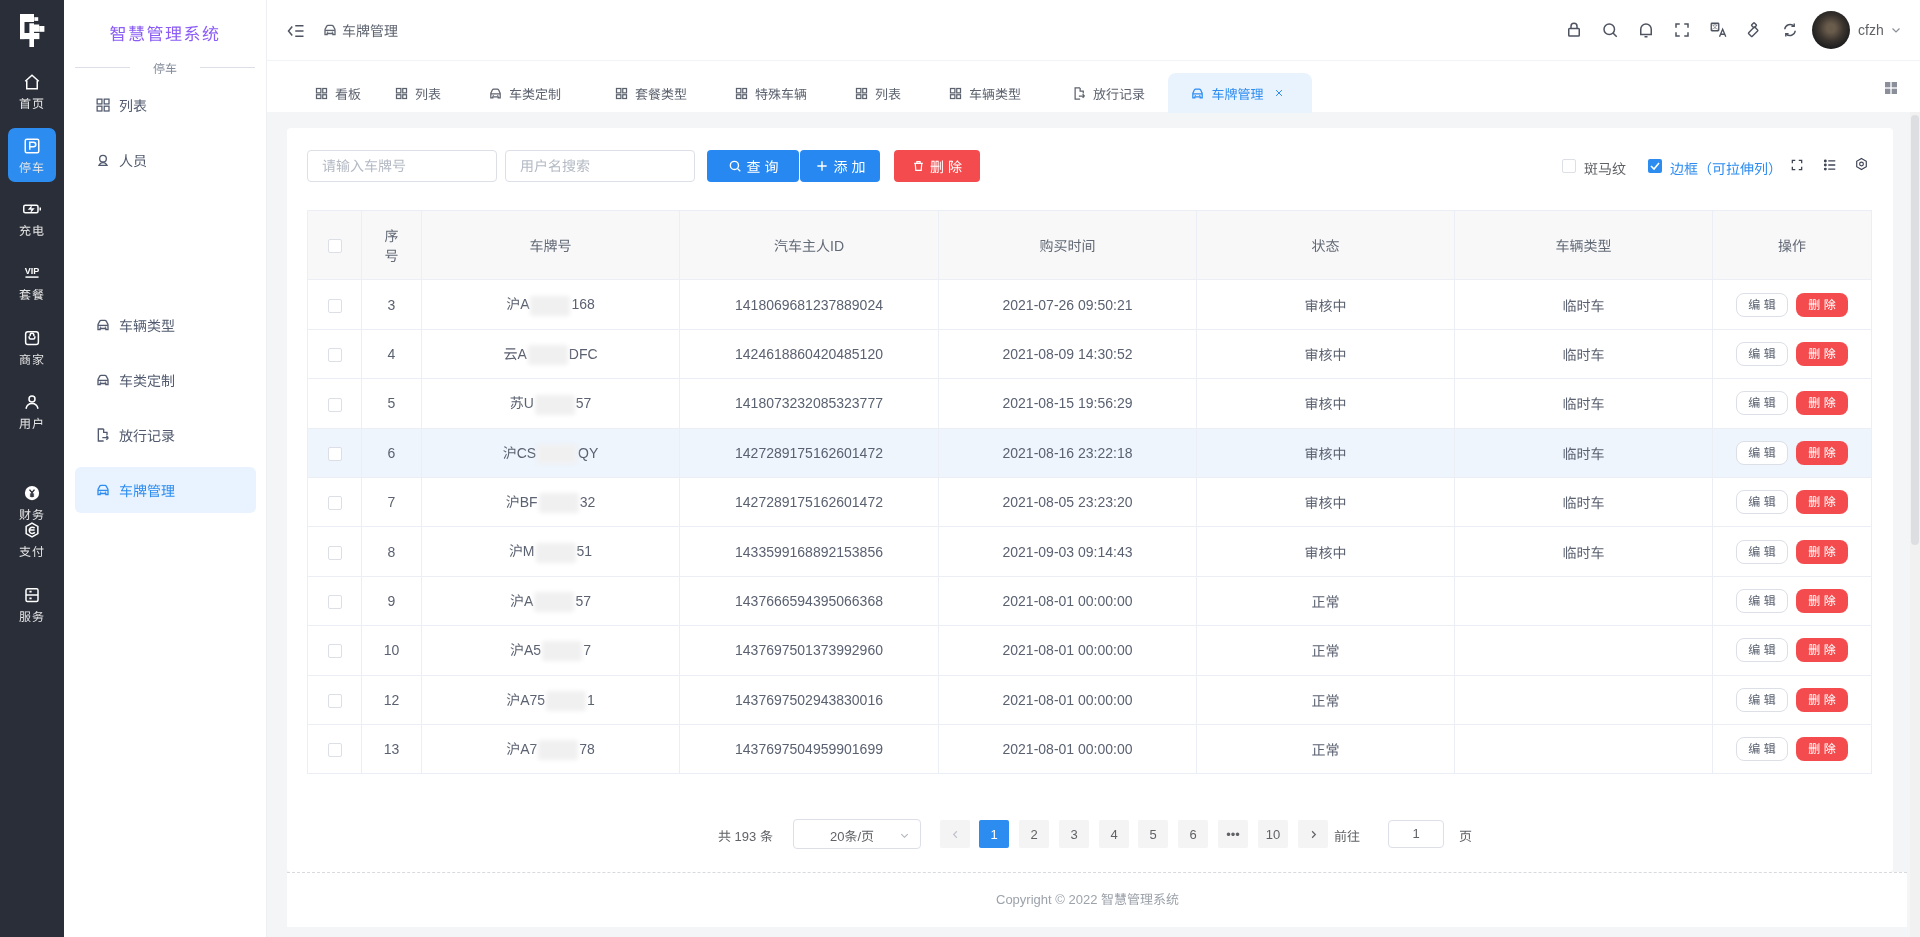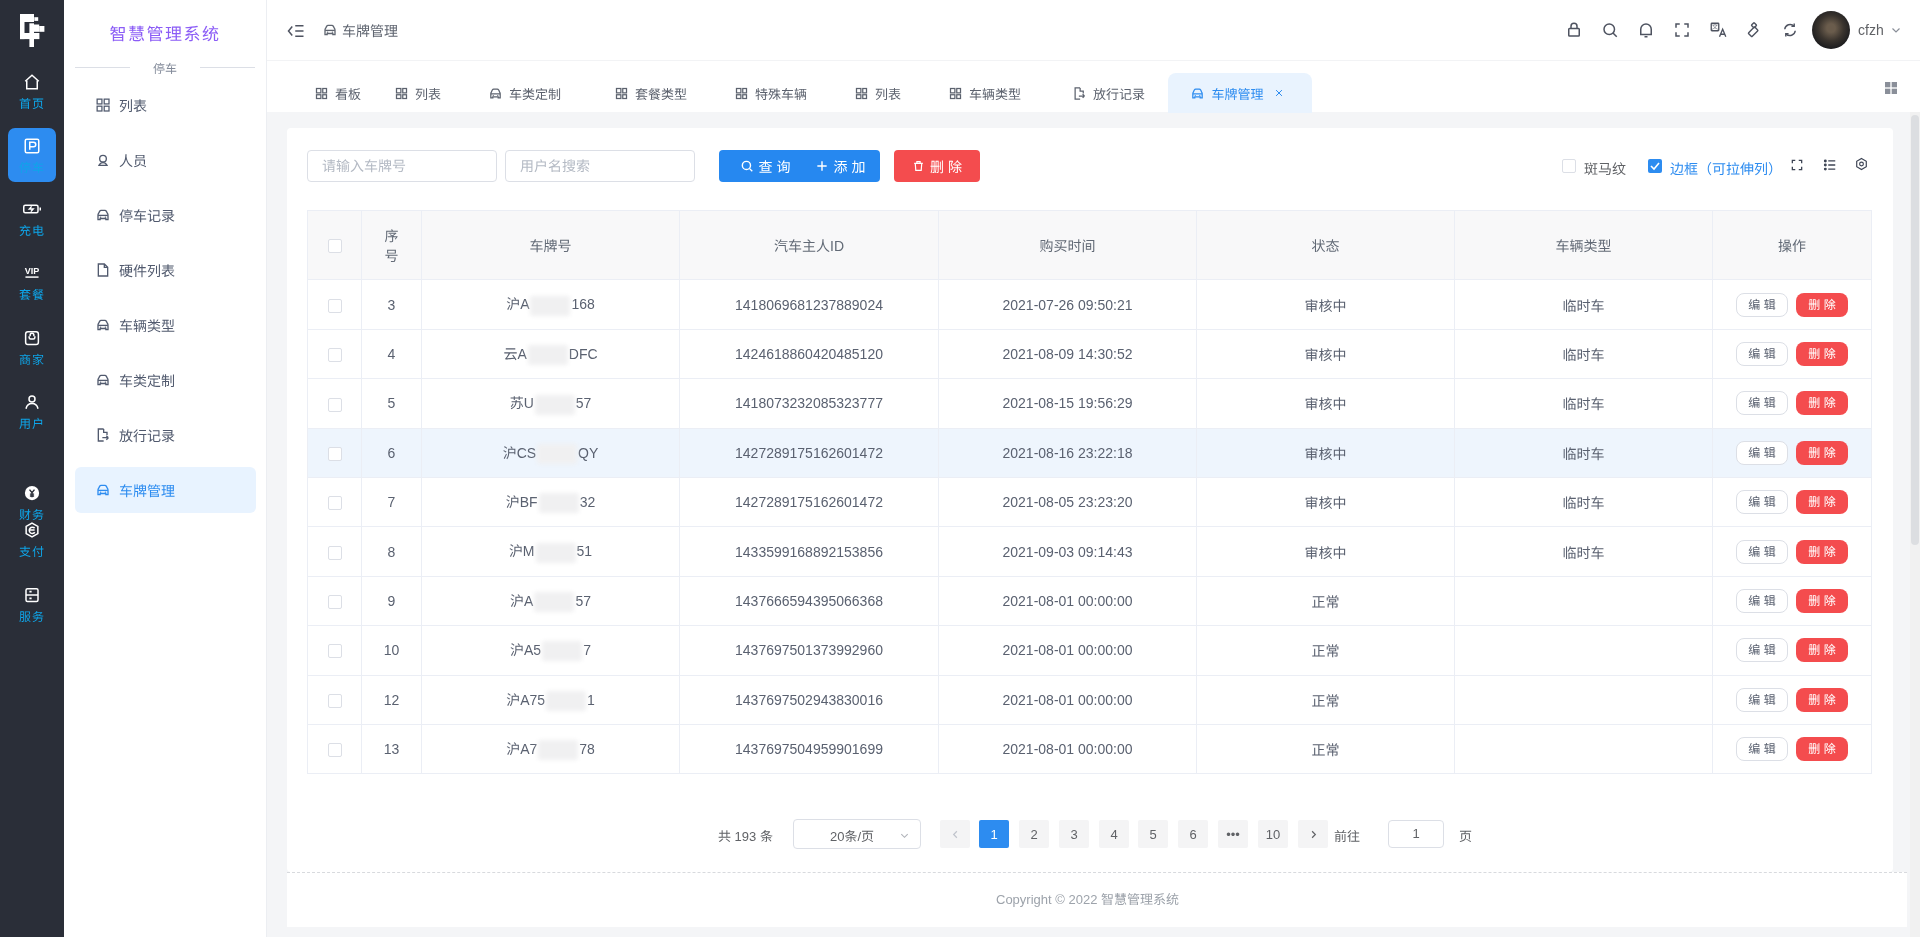--- a/index.html
+++ b/index.html
@@ -4,21 +4,21 @@
 <title>智慧管理系统</title>
 <style>
 * { margin:0; padding:0; box-sizing:border-box; }
 html,body { width:1920px; height:937px; overflow:hidden; }
 body { font-family:"Liberation Sans", sans-serif; font-size:14px; color:#606266; background:#fff; position:relative; }
 svg { display:block; }
 
 
 .rail { position:absolute; left:0; top:0; width:64px; height:937px; background:#2a2e38; z-index:30; }
 .rail .logo { position:absolute; top:14px; left:0; width:64px; display:flex; justify-content:center; }
-.rail .item { position:absolute; left:0; width:64px; text-align:center; color:#0ea5e9; }
+.rail .item { position:absolute; left:0; width:64px; text-align:center; color:#e5e5e5; }
 .rail .item .ric { height:18px; display:flex; justify-content:center; }
 .rail .item .rtx { font-size:12px; margin-top:3px; letter-spacing:1px; }
 .rail .active-tile { position:absolute; left:8px; top:128px; width:48px; height:54px; background:#2d8cf0; border-radius:7px; }
 
 
 .side { position:absolute; left:64px; top:0; width:203px; height:937px; background:#fff; border-right:1px solid #eceef2; z-index:25; }
 .side h1 { font-size:17px; color:#8b5cf6; text-align:center; margin-top:20px; font-weight:400; letter-spacing:1.5px; }
 .side .divider { position:relative; margin-top:14px; height:16px; text-align:center; font-size:12px; color:#828a99; }
 .side .divider:before, .side .divider:after { content:""; position:absolute; top:8px; width:55px; height:1px; background:#dcdfe6; }
 .side .divider:before { left:11px; }
@@ -191,36 +191,20 @@
         <rect x="13.8" y="13.8" width="7.2" height="7.2"></rect>
       </svg>
     列表
   </div>
   <div class="sitem" style="top:137px">
     <svg width="16" height="16" viewBox="0 0 24 24" fill="none" stroke="#515a6e" stroke-width="2">
         <circle cx="12" cy="10" r="5"></circle>
         <path d="M6 20c1.5-3 4-4 6-4s4.5 1 6 4z"></path>
       </svg>
     人员
-  </div>
-  <div class="sitem" style="top:192px">
-    <svg width="16" height="16" viewBox="0 0 24 24" fill="none" stroke="#515a6e" stroke-width="2">
-        <path d="M4.5 19v-6.5c0-1.1.25-2 .8-2.8l1.6-3.2C7.4 5.6 8.2 5 9.1 5h5.8c.9 0 1.7.6 2.2 1.5l1.6 3.2c.55.8.8 1.7.8 2.8V19h-3.2v-1.7H7.7V19z"></path>
-        <path d="M4.7 12.6h14.6"></path>
-        <circle cx="8.4" cy="15.3" r="1" fill="#515a6e" stroke="none"></circle>
-        <circle cx="15.6" cy="15.3" r="1" fill="#515a6e" stroke="none"></circle>
-      </svg>
-    停车记录
-  </div>
-  <div class="sitem" style="top:247px">
-    <svg width="16" height="16" viewBox="0 0 24 24" fill="none" stroke="#515a6e" stroke-width="2">
-        <path d="M14 3H5v18h14V8z"></path>
-        <path d="M14 3v5h5"></path>
-      </svg>
-    硬件列表
   </div>
   <div class="sitem" style="top:302px">
     <svg width="16" height="16" viewBox="0 0 24 24" fill="none" stroke="#515a6e" stroke-width="2">
         <path d="M4.5 19v-6.5c0-1.1.25-2 .8-2.8l1.6-3.2C7.4 5.6 8.2 5 9.1 5h5.8c.9 0 1.7.6 2.2 1.5l1.6 3.2c.55.8.8 1.7.8 2.8V19h-3.2v-1.7H7.7V19z"></path>
         <path d="M4.7 12.6h14.6"></path>
         <circle cx="8.4" cy="15.3" r="1" fill="#515a6e" stroke="none"></circle>
         <circle cx="15.6" cy="15.3" r="1" fill="#515a6e" stroke="none"></circle>
       </svg>
     车辆类型
   </div>
@@ -372,21 +356,21 @@
         <rect x="13" y="3" width="8" height="8"></rect>
         <rect x="3" y="13" width="8" height="8"></rect>
         <rect x="13" y="13" width="8" height="8"></rect>
       </svg>
   </div>
 
   <div class="card"></div>
 
   <div class="input" style="left:40px;width:190px">请输入车牌号</div>
   <div class="input" style="left:238px;width:190px">用户名搜索</div>
-  <div class="btn blue" style="left:452px;width:92px">
+  <div class="btn blue" style="left:440px;width:92px">
     <svg width="14" height="14" viewBox="0 0 24 24" fill="none" stroke="#fff" stroke-width="2.4">
         <circle cx="11" cy="11" r="7"></circle>
         <path d="M16.5 16.5 21 21"></path>
       </svg>查 询</div>
   <div class="btn blue" style="left:533px;width:80px">
     <svg width="14" height="14" viewBox="0 0 24 24" fill="none" stroke="#fff" stroke-width="2.4">
         <path d="M12 4v16M4 12h16"></path>
       </svg>添 加</div>
   <div class="btn red" style="left:627px;width:86px">
     <svg width="13" height="14" viewBox="0 0 24 24" fill="none" stroke="#fff" stroke-width="2.2">

